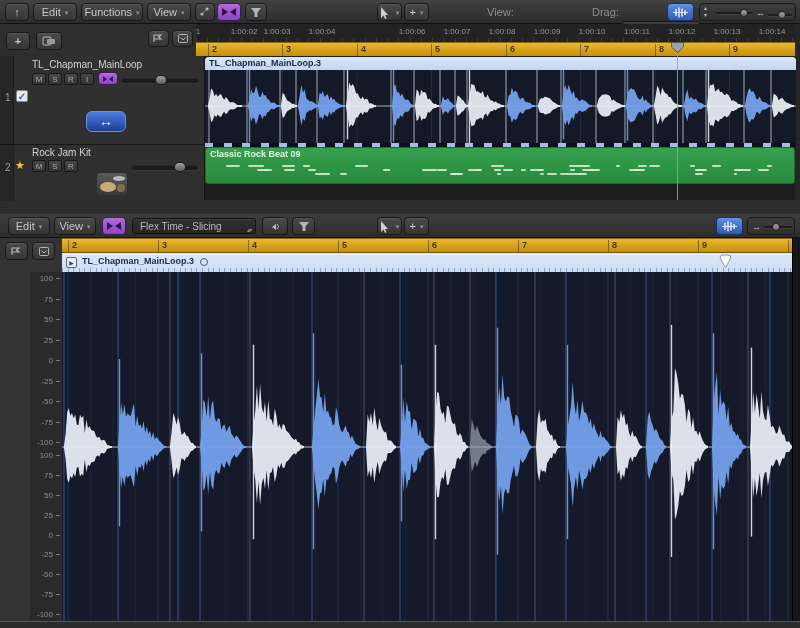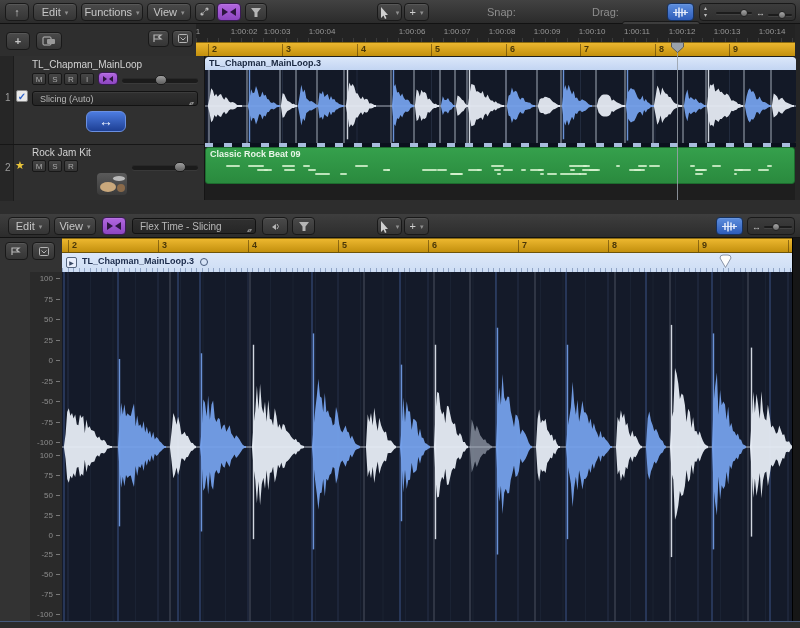--- a/index.html
+++ b/index.html
@@ -99,21 +99,21 @@
       <svg width="12" height="11" style="margin:3px auto 0;">
           <path d="M1,1 H11 L7.5,5.5 V10 H4.5 V5.5 Z" fill="#b5b5b5"></path>
         </svg>
     </div>
     <div class="btn menu" style="left:377px;width:25px;">
       <svg width="9" height="12" style="display:inline-block;vertical-align:middle;">
           <path d="M1,0 L1,11 L3.5,8.5 L5,12 L6.5,11.2 L5,8 L8,8 Z" fill="#d0d0d0"></path>
         </svg>
     </div>
     <div class="btn menu" style="left:404px;width:25px;"><span style="font-size:11px;color:#cfcfcf;">+</span></div>
-    <span class="lbl" style="left:487px;">Snap:</span>
+    <span class="lbl" style="left:487px;">View:</span>
     <div class="val" style="left:518px;width:58px;"><span>Smart</span></div>
     <span class="lbl" style="left:592px;">Drag:</span>
 
     <div class="val" style="left:622px;width:78px;background:linear-gradient(#3e3e3e,#303030);border:1px solid #191919;border-radius:3px;"><span>No Overlap</span></div>
 
     <div class="btn bluebtn" style="left:667px;width:27px;">
       <svg width="17" height="11" style="margin:3px auto 0;">
         <line x1="1" y1="5.5" x2="16" y2="5.5" stroke="#dfe8fa" stroke-width="1"></line>
         <line x1="4" y1="2" x2="4" y2="9" stroke="#eef3fc" stroke-width="1.4"></line>
           <line x1="7" y1="0.5" x2="7" y2="10.5" stroke="#eef3fc" stroke-width="1.4"></line>
@@ -321,21 +321,20 @@
       </div>
     <div class="btn purple" style="left:98px;top:16px;width:20px;height:13px;">
       <svg width="12" height="8" style="margin:2px auto 0;">
           <path d="M1,1 L5,4 L1,7 Z" fill="#2d1640"></path>
           <path d="M11,1 L7,4 L11,7 Z" fill="#2d1640"></path>
         </svg>
     </div>
     <div class="vslider" style="left:122px;top:22px;width:76px;">
         <div class="knob" style="left: 33px;"></div>
       </div>
-    <div class="dropdown" style="left:32px;top:35px;width:166px;height:15px;line-height:14px;"><span>Slicing (Auto)</span></div>
     <div class="lozenge" style="left:86px;top:55px;"><span>↔</span></div>
   </div>
   <div class="row2bg">
     <div class="numstrip2"></div>
     <div class="tnum" style="left:5px;top:17px;">2</div>
     <div class="star" style="left:15px;top:14px;"><span>★</span></div>
     <div class="tname" style="left:32px;top:2px;">Rock Jam Kit</div>
     <div class="msrirow" style="left:32px;top:15px;">
         <div class="msri">M</div>
         <div class="msri">S</div>

